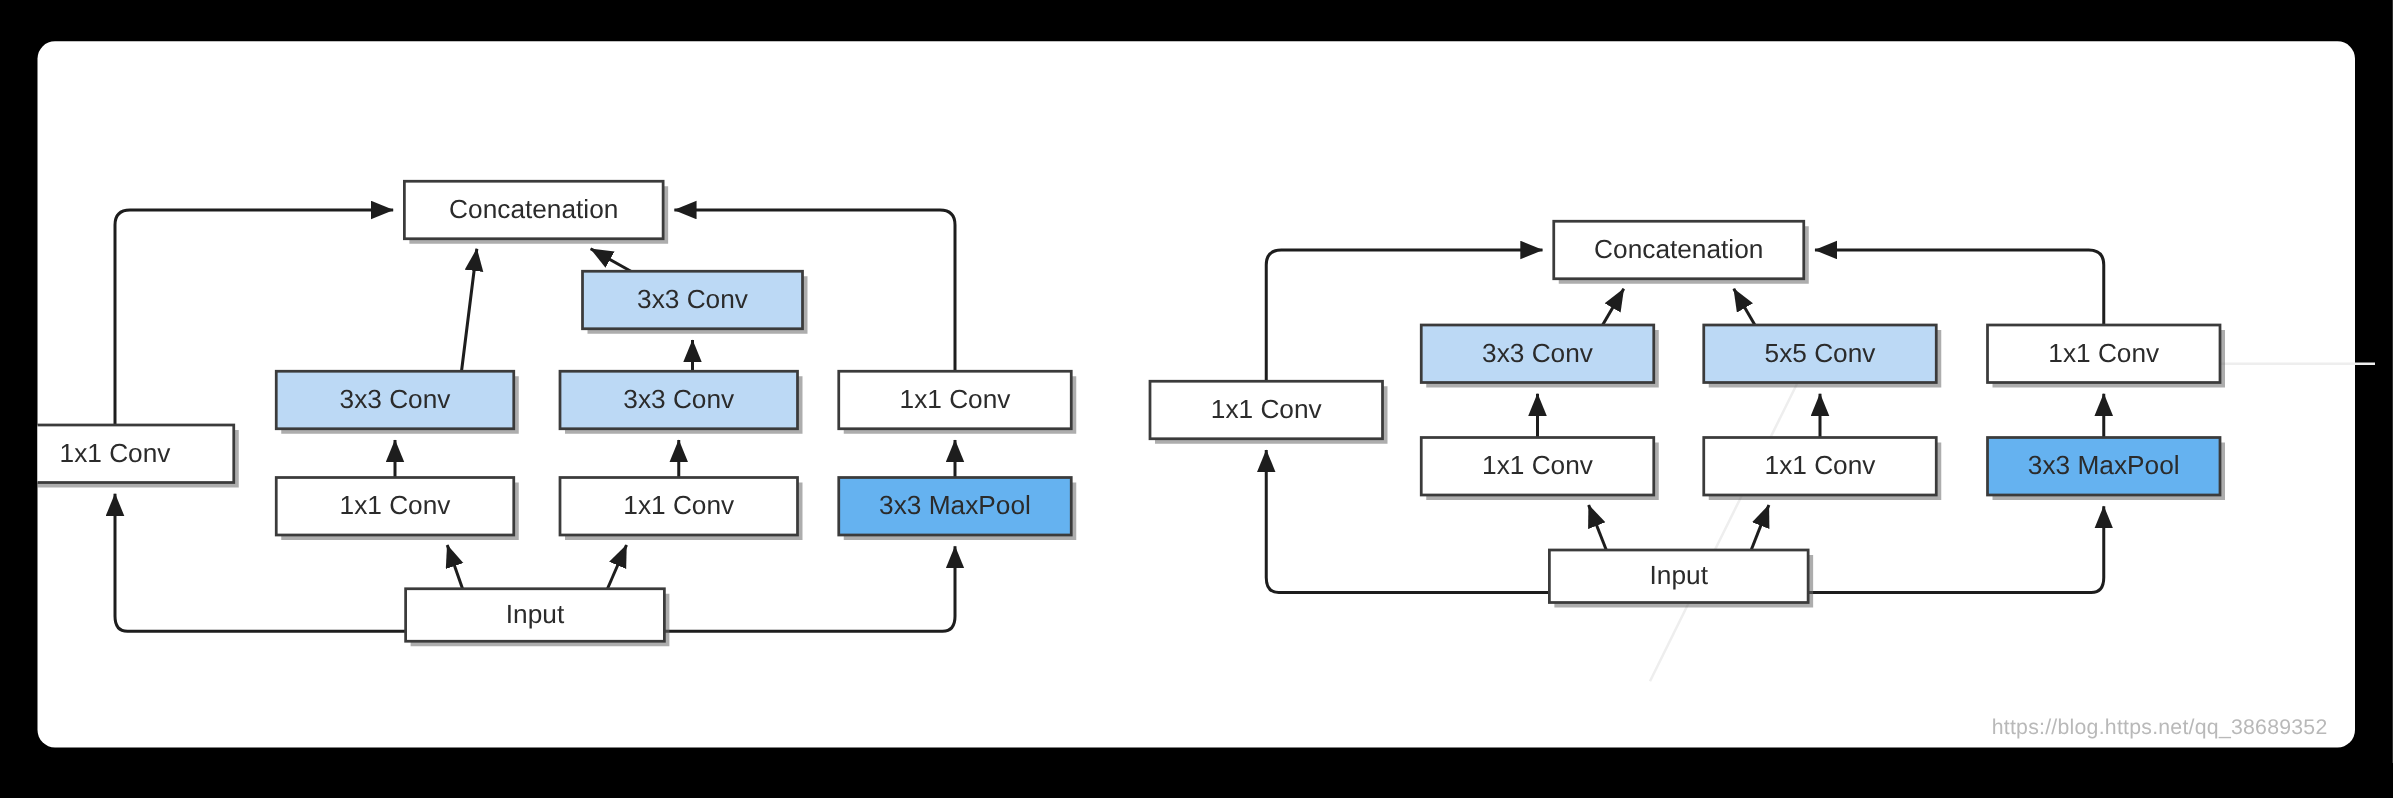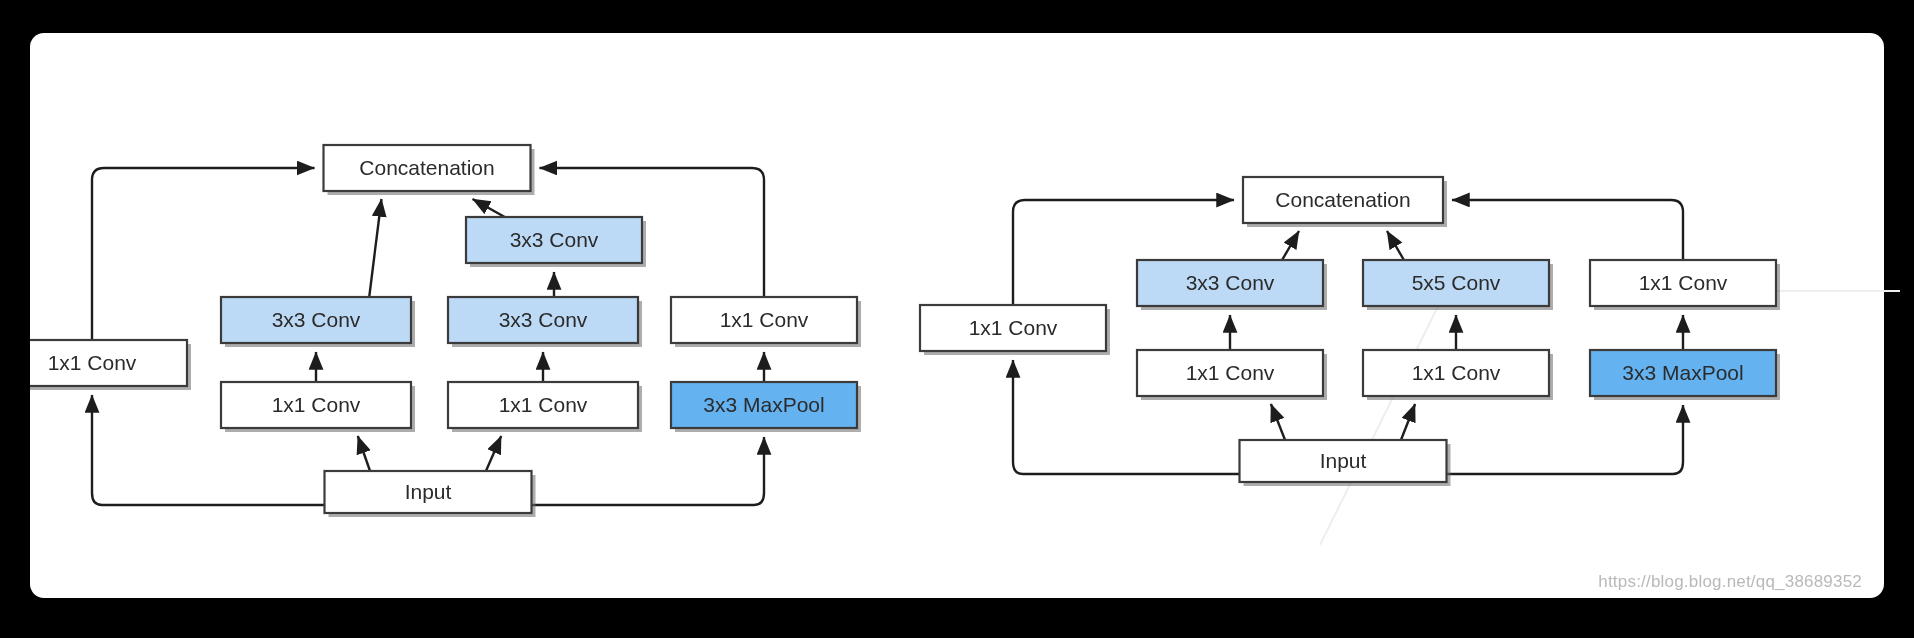--- a/index.html
+++ b/index.html
@@ -217,16 +217,16 @@
             <text x="1653" y="251" class="nodelabel">1x1 Conv</text>
           </g>
           <g>
             <rect x="1217" y="148" width="200" height="46" class="shadow" opacity="0.55"></rect>
             <rect x="1213" y="144" width="200" height="46" class="nodebox plain"></rect>
             <text x="1313" y="168" class="nodelabel">Concatenation</text>
           </g>
         </g>
     </svg>
 
-    <div class="watermark">https://blog.blog.net/qq_38689352</div>
+    <div class="watermark">https://blog.https.net/qq_38689352</div>
   </div>
 
 </div>
 
 </body></html>

